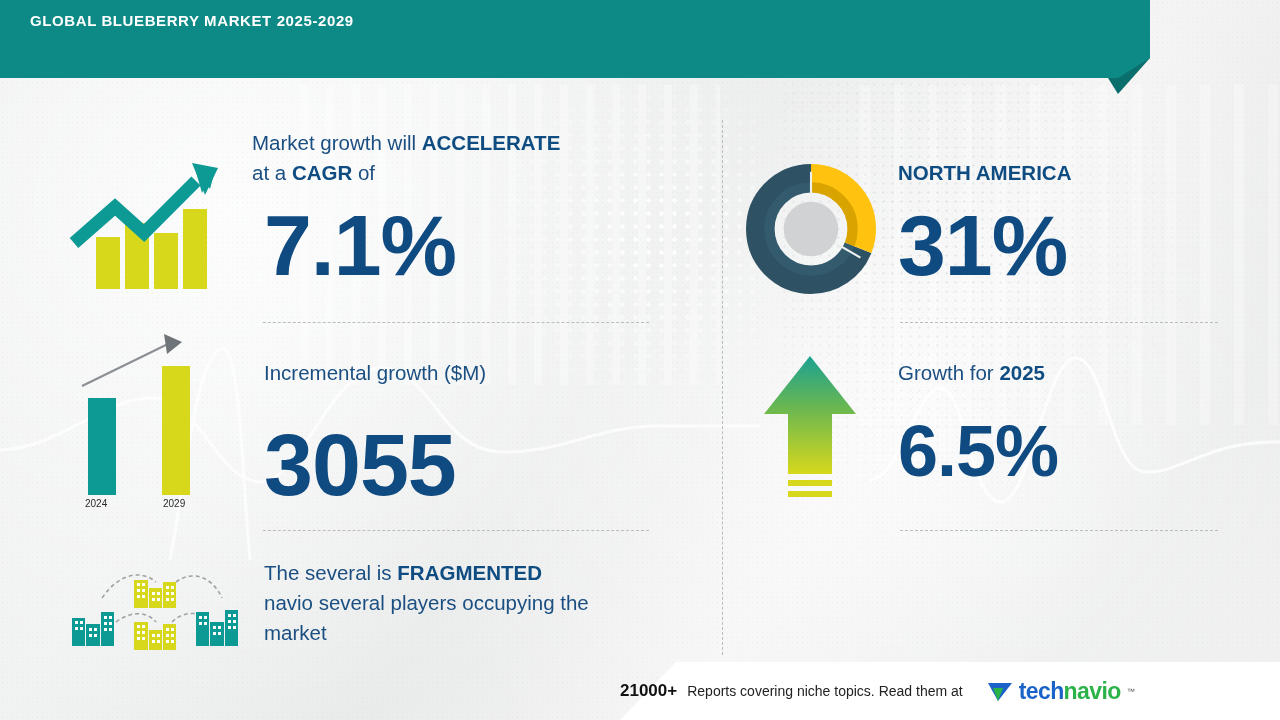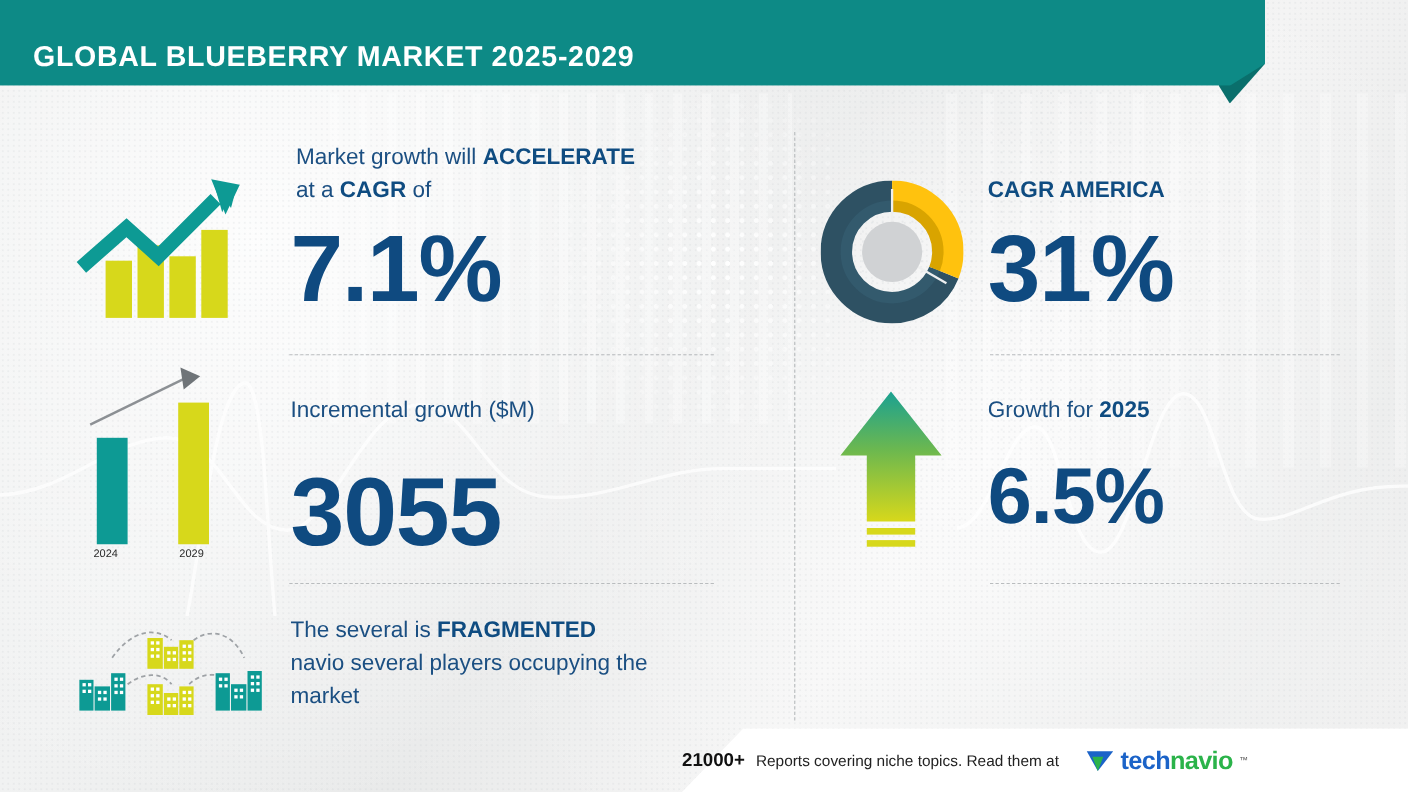--- a/index.html
+++ b/index.html
@@ -62,22 +62,22 @@
     clip-path:polygon(0 0, 1150px 0, 1150px 58px, 1118px 78px, 0 78px);
     z-index:3;
   }
   #header-fold {
     position:absolute; left:1108px; top:58px; width:44px; height:36px;
     background:#0a6f6c;
     clip-path:polygon(0 0, 42px 0, 10px 36px, 0 20px);
     z-index:2;
   }
   #header-title {
-    position:absolute; left:30px; top:36px;
-    color:#ffffff; font-size:26px; font-weight:bold;
+    position:absolute; left:30px; top:12px;
+    color:#ffffff; font-size:15px; font-weight:bold;
     letter-spacing:0.6px; z-index:4;
     font-family:"Liberation Sans", sans-serif;
   }
 
   
   .hdiv {
     position:absolute; height:0;
     border-top:1.4px dashed #b9bcbe;
     z-index:5;
   }
@@ -166,21 +166,21 @@
     <rect x="28" y="92" width="24" height="52" fill="#d7d81b"></rect>
     <rect x="57" y="78" width="24" height="66" fill="#d7d81b"></rect>
     <rect x="86" y="88" width="24" height="56" fill="#d7d81b"></rect>
     <rect x="115" y="64" width="24" height="80" fill="#d7d81b"></rect>
     <path d="M6 98 L47 62 L76 88 L128 36" fill="none" stroke="#0d9a94" stroke-width="13" stroke-linejoin="miter"></path>
     <path d="M126 20 L146 24 L134 48 Z" fill="#0d9a94"></path>
     <path d="M127 21 L147 25 L142 44 Z" fill="#0d9a94"></path>
     <polygon points="124,18 150,23 137,50" fill="#0d9a94"></polygon>
   </svg>
 
-  <div class="lead" style="left:269px; top:128px; width:420px;"><span>Market growth will </span><b>ACCELERATE</b><br><span>at a </span><b>CAGR</b><span> of</span></div>
+  <div class="lead" style="left:252px; top:128px; width:420px;"><span>Market growth will </span><b>ACCELERATE</b><br><span>at a </span><b>CAGR</b><span> of</span></div>
   <div class="bignum" style="left:264px; top:196px; font-size:86px;">7.1%</div>
 
   <svg class="icon" style="left:72px; top:330px; width:150px; height:165px;" viewBox="0 0 150 165">
     <rect x="16" y="68" width="28" height="97" fill="#0d9a94"></rect>
     <rect x="90" y="36" width="28" height="129" fill="#d7d81b"></rect>
     <line x1="10" y1="56" x2="98" y2="13" stroke="#8c9094" stroke-width="2.2"></line>
     <polygon points="92,4 110,12 95,24" fill="#6f7478"></polygon>
   </svg>
   <div class="yearlbl" style="left:85px; top:498px;">2024</div>
   <div class="yearlbl" style="left:163px; top:498px;">2029</div>
@@ -297,21 +297,21 @@
 
     <circle cx="50" cy="50" r="32" fill="none" stroke="#335a6d" stroke-width="8" stroke-dasharray="138.7 62.4" stroke-dashoffset="-62.4" transform="rotate(-90 50 50)"></circle>
     <circle cx="50" cy="50" r="32" fill="none" stroke="#d9a400" stroke-width="8" stroke-dasharray="62.4 138.7" stroke-dashoffset="0" transform="rotate(-90 50 50)"></circle>
 
     <line x1="50" y1="50" x2="50" y2="6" stroke="#eeefef" stroke-width="1.6"></line>
     <line x1="50" y1="50" x2="88" y2="72" stroke="#eeefef" stroke-width="1.6"></line>
 
     <circle cx="50" cy="50" r="21" fill="#d0d2d4"></circle>
   </svg>
 
-  <div class="lead" style="left:898px; top:128px; width:330px;"><br><b>CAGR AMERICA</b></div>
+  <div class="lead" style="left:898px; top:128px; width:330px;"><br><b>NORTH AMERICA</b></div>
   <div class="bignum" style="left:898px; top:196px; font-size:86px;">31%</div>
 
   <svg class="icon" style="left:760px; top:352px; width:100px; height:155px;" viewBox="0 0 100 155">
     <defs>
       <linearGradient id="arrowgrad" x1="0" y1="0" x2="0" y2="1">
         <stop offset="0%" stop-color="#1ba191"></stop>
         <stop offset="45%" stop-color="#6cb84f"></stop>
         <stop offset="100%" stop-color="#d7d81b"></stop>
       </linearGradient>
     </defs>

